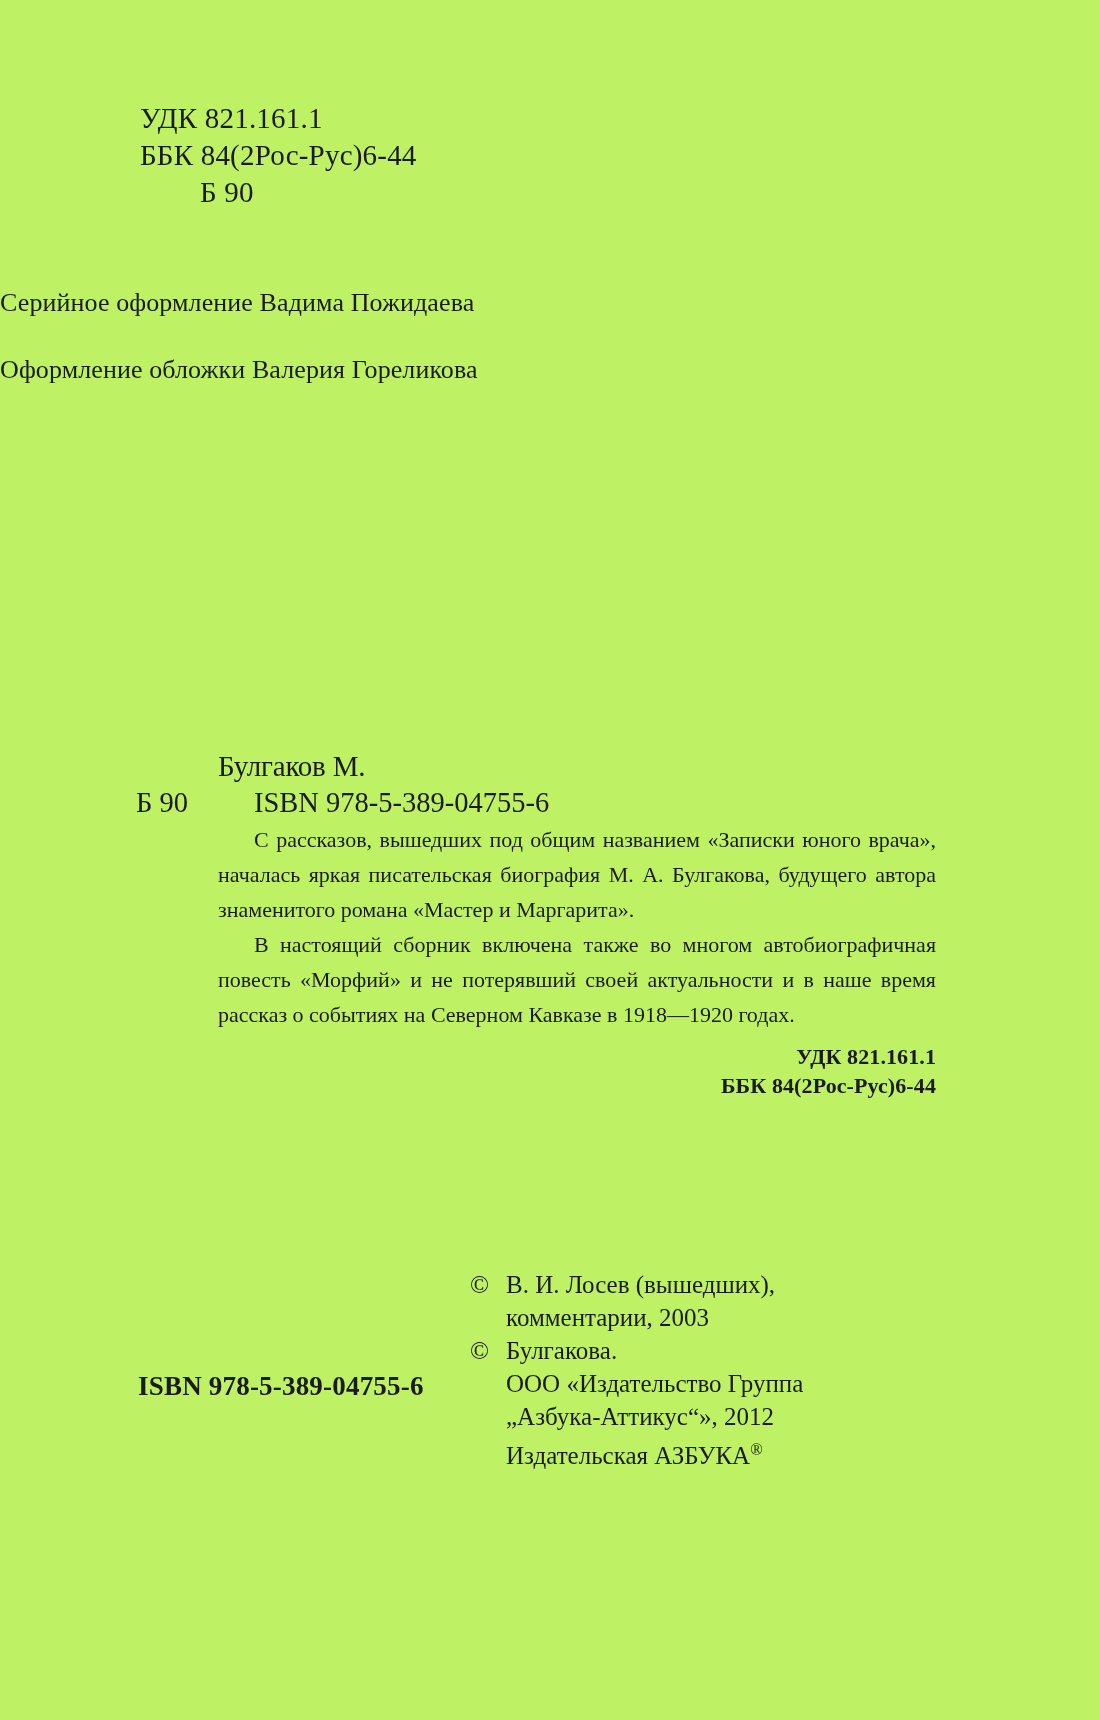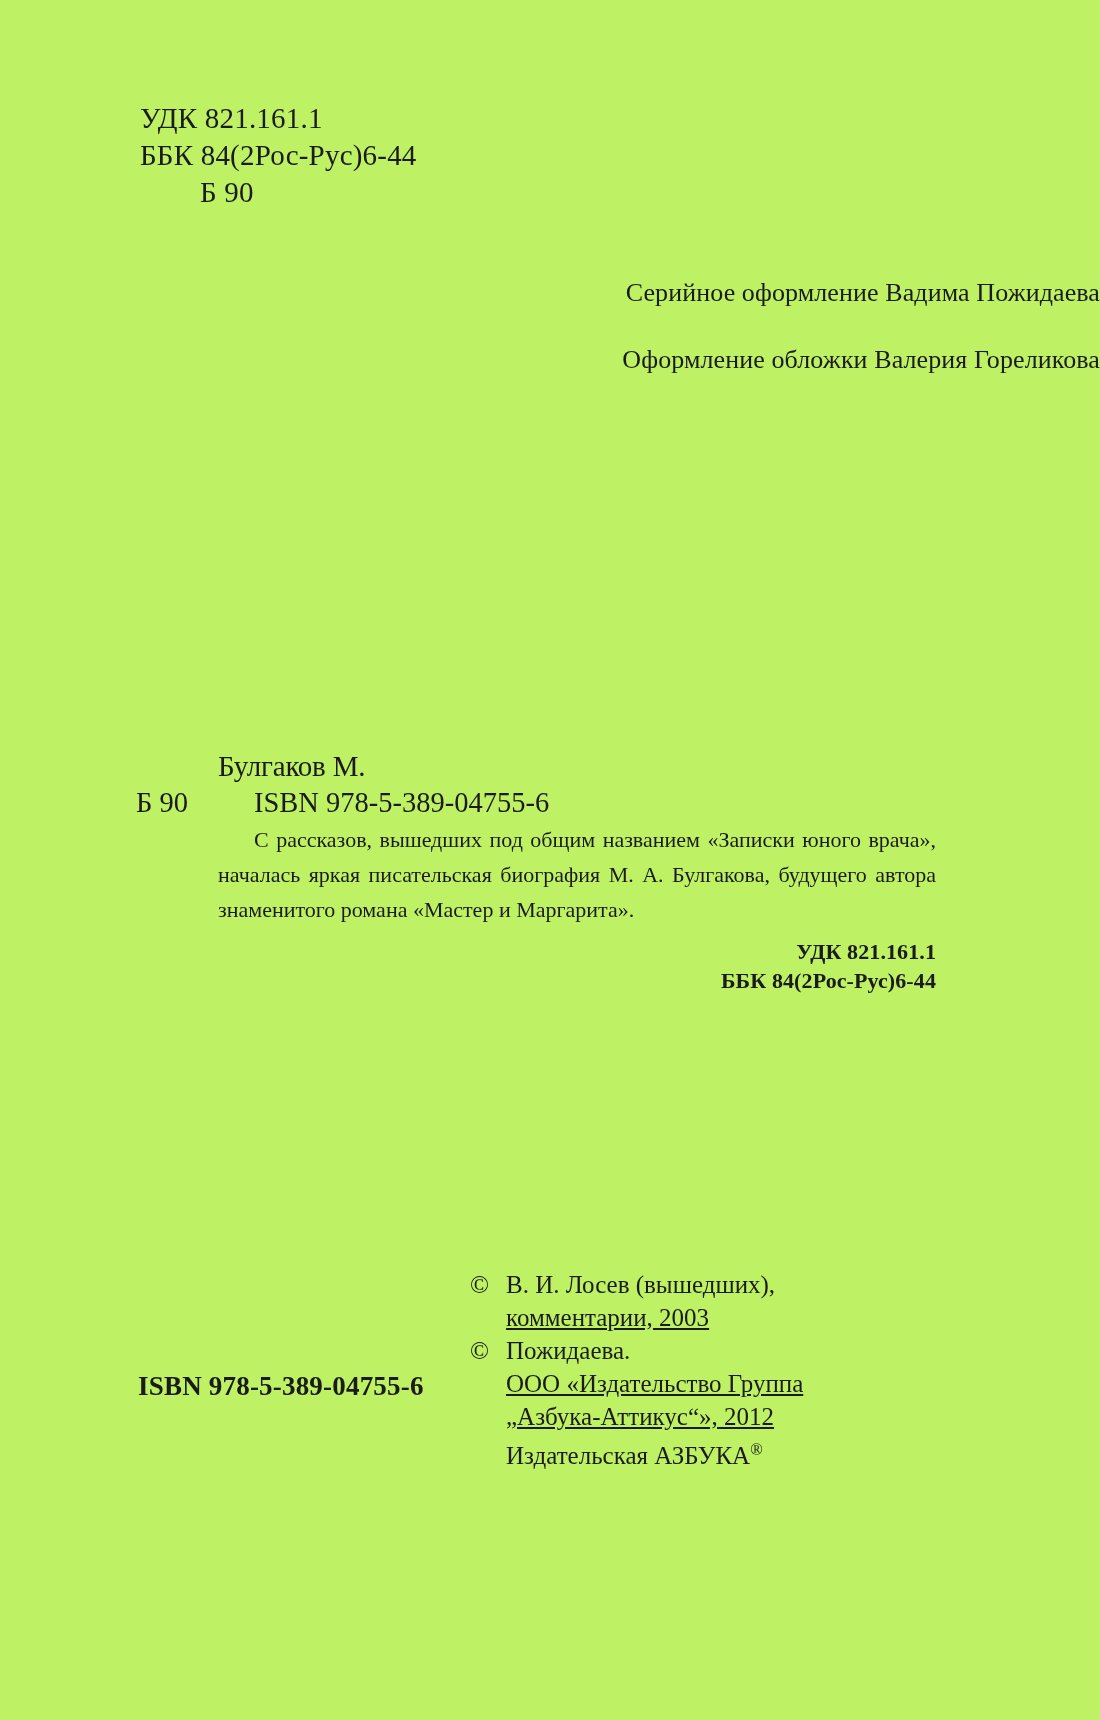--- a/index.html
+++ b/index.html
@@ -32,22 +32,22 @@
   }
   .codes-top .l1 { display: block; }
   .codes-top .l2 { display: block; }
   .codes-top .l3 { display: block; padding-left: 60px; }
 
   
   .credits {
     position: absolute;
     left: 0;
     right: 0;
-    top: 276px;
-    text-align: right;
+    top: 286px;
+    text-align: left;
   }
   .credits .line {
     font-size: 26px;
     line-height: 34px;
     letter-spacing: 0.1px;
   }
   .credits .line.second { margin-top: 33px; }
 
   
   .cip {
@@ -118,21 +118,21 @@
   }
   .cr-row {
     display: flex;
     align-items: flex-start;
   }
   .cr-sym {
     width: 36px;
     flex: 0 0 36px;
   }
   .cr-text { flex: 1 1 auto; }
-  .cr-cont { margin-left: 36px; text-decoration: underline; }
+  .cr-cont { margin-left: 36px; }
   .cr-publisher {
     margin-left: 36px;
   }
   .sup { font-size: 0.66em; vertical-align: super; }
 
   
   .isbn-bottom {
     position: absolute;
     left: 138px;
     top: 1371px;
@@ -157,38 +157,39 @@
     <div class="line second">Оформление обложки Валерия Гореликова</div>
   </div>
 
   <div class="cip">
     <div class="cip-author">Булгаков М.</div>
 
     <div class="cip-body">
       <div class="cip-mark">Б 90</div>
       <div class="cip-isbn">ISBN 978-5-389-04755-6</div>
       <div class="cip-annot p1">С рассказов, вышедших под общим названием «Записки юного врача», началась яркая писательская биография М. А. Булгакова, будущего автора знаменитого романа «Мастер и Маргарита».</div>
+      <div class="cip-annot p2">В настоящий сборник включена также во многом автобиографичная повесть «Морфий» и не потерявший своей актуальности и в наше время рассказ о событиях на Северном Кавказе в 1918—1920 годах.</div>
 
       <div class="codes-right">
         <div>УДК 821.161.1</div>
         <div>ББК 84(2Рос-Рус)6-44</div>
       </div>
     </div>
   </div>
 
   <div class="copyright">
     <div class="cr-row">
       <span class="cr-sym">©</span>
       <span class="cr-text">В. И. Лосев (вышедших),</span>
     </div>
     <div class="cr-cont">комментарии, 2003</div>
 
     <div class="cr-row">
       <span class="cr-sym">©</span>
-      <span class="cr-text">Пожидаева.</span>
+      <span class="cr-text">Булгакова.</span>
     </div>
     <div class="cr-cont">ООО «Издательство Группа</div>
     <div class="cr-cont">„Азбука-Аттикус“», 2012</div>
 
     <div class="cr-publisher"><span>Издательская АЗБУКА</span><span class="sup">®</span></div>
   </div>
 
   <div class="isbn-bottom">ISBN 978-5-389-04755-6</div>
 
 </div>

